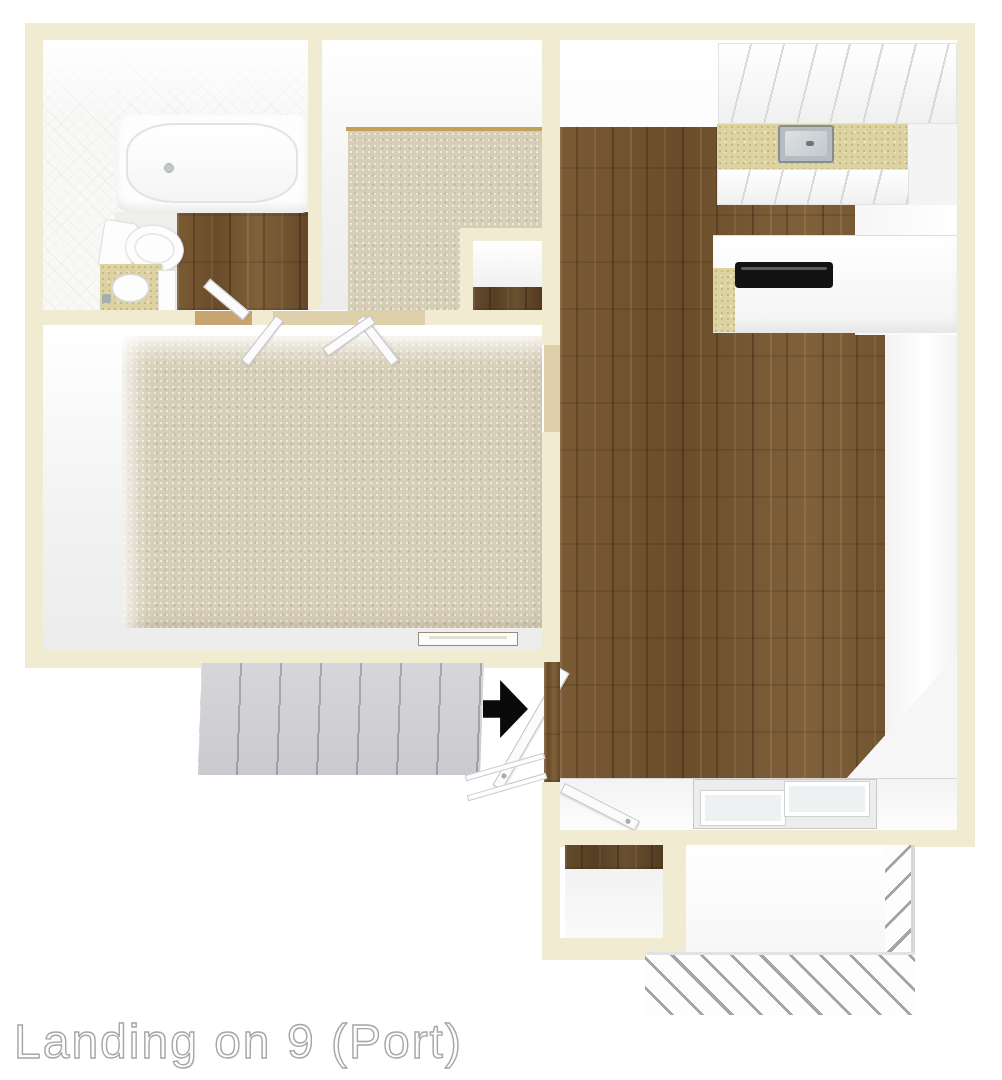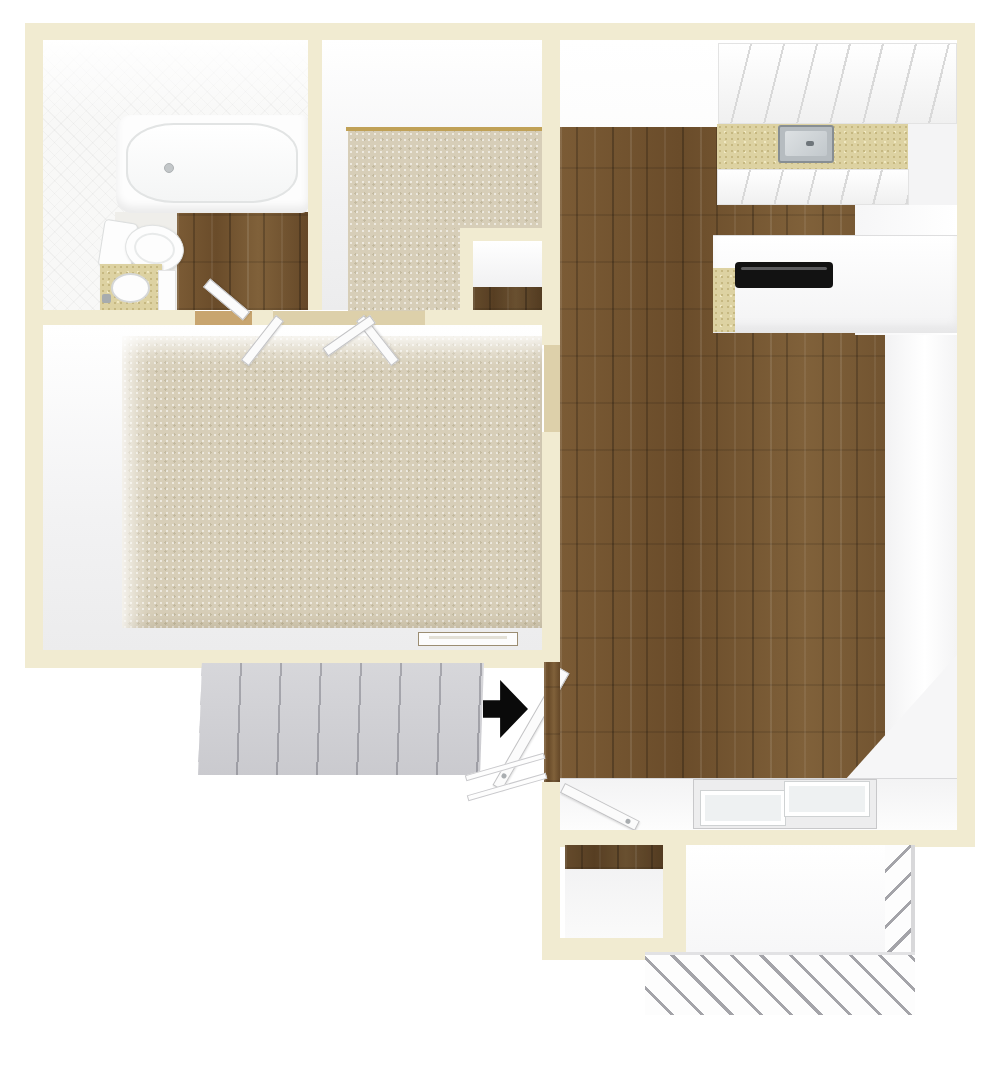--- a/index.html
+++ b/index.html
@@ -163,14 +163,15 @@
 
   <div class="abs" style="left:565px;top:845px;width:98px;height:93px;background:linear-gradient(180deg,#f0f0f1,#fafafa);"></div>
   <div class="wood wood-dark" style="left:565px;top:845px;width:98px;height:24px;"></div>
   <div class="wall" style="left:663px;top:845px;width:23px;height:115px;"></div>
   <div class="wall" style="left:545px;top:938px;width:141px;height:22px;"></div>
 
   <div class="abs" style="left:686px;top:845px;width:200px;height:170px;background:linear-gradient(180deg,#ffffff,#f6f6f7 70%,#efefef);"></div>
   <div class="rail-diag-r" style="left:885px;top:845px;width:30px;height:170px;"></div>
   <div class="rail-diag-b" style="left:645px;top:952px;width:270px;height:63px;"></div>
 
+  <div class="watermark">Landing on 9 (Port)</div>
 
 </div>
 
 </body></html>

